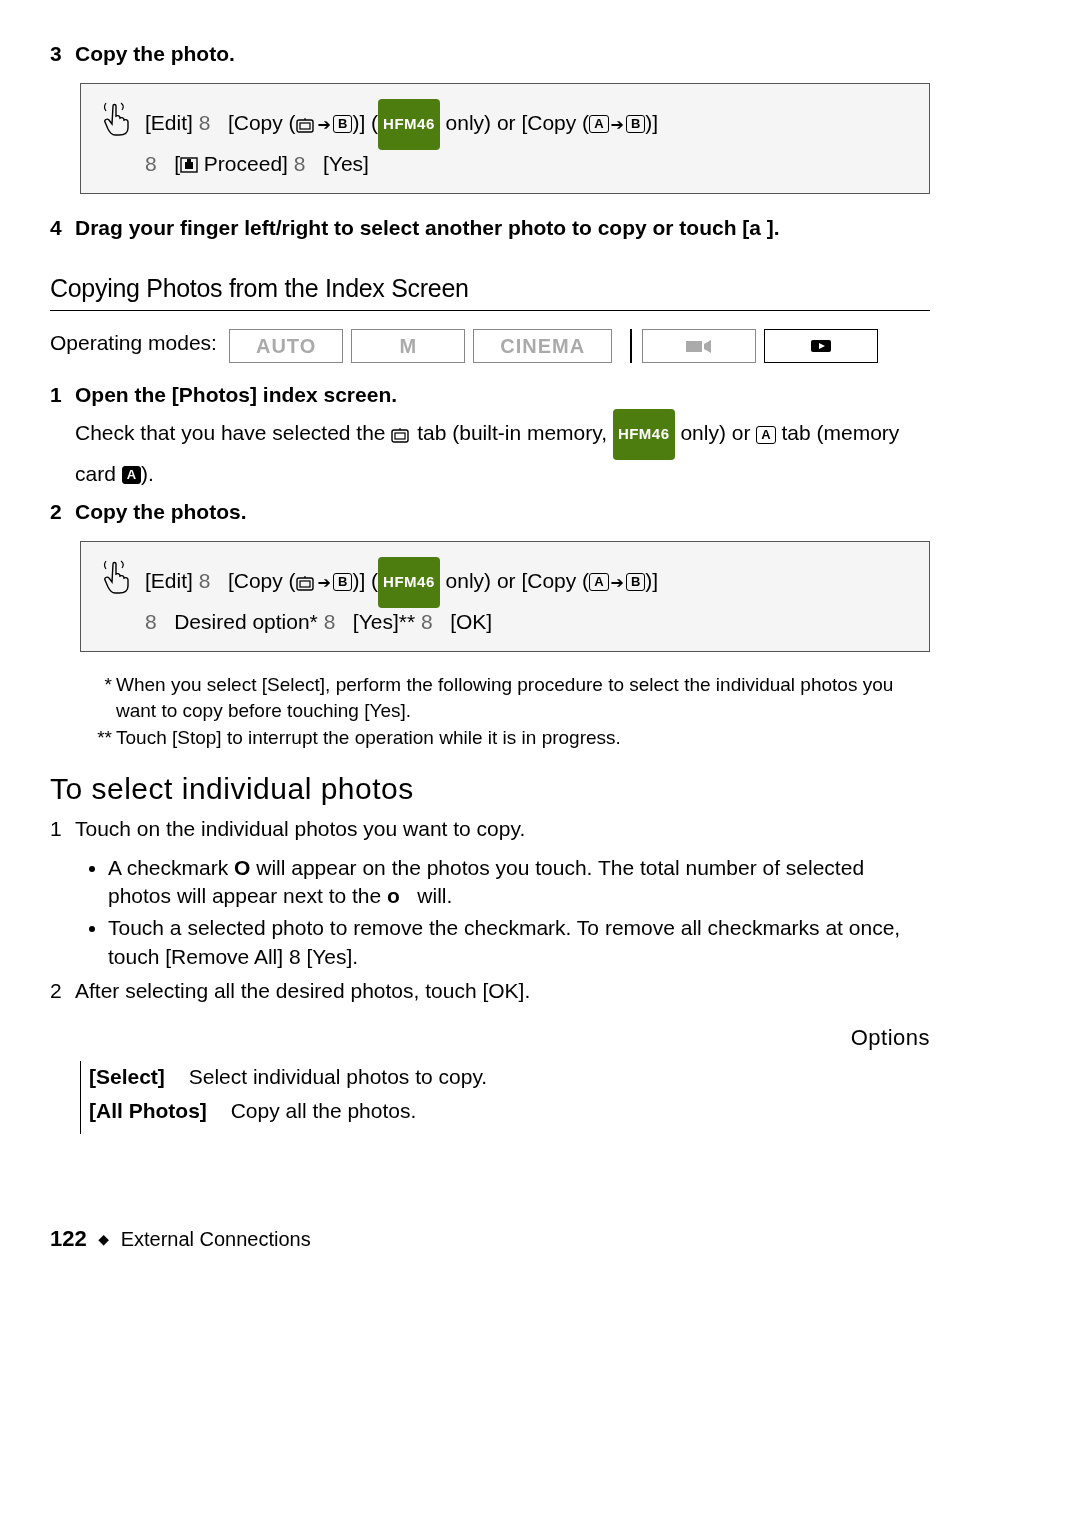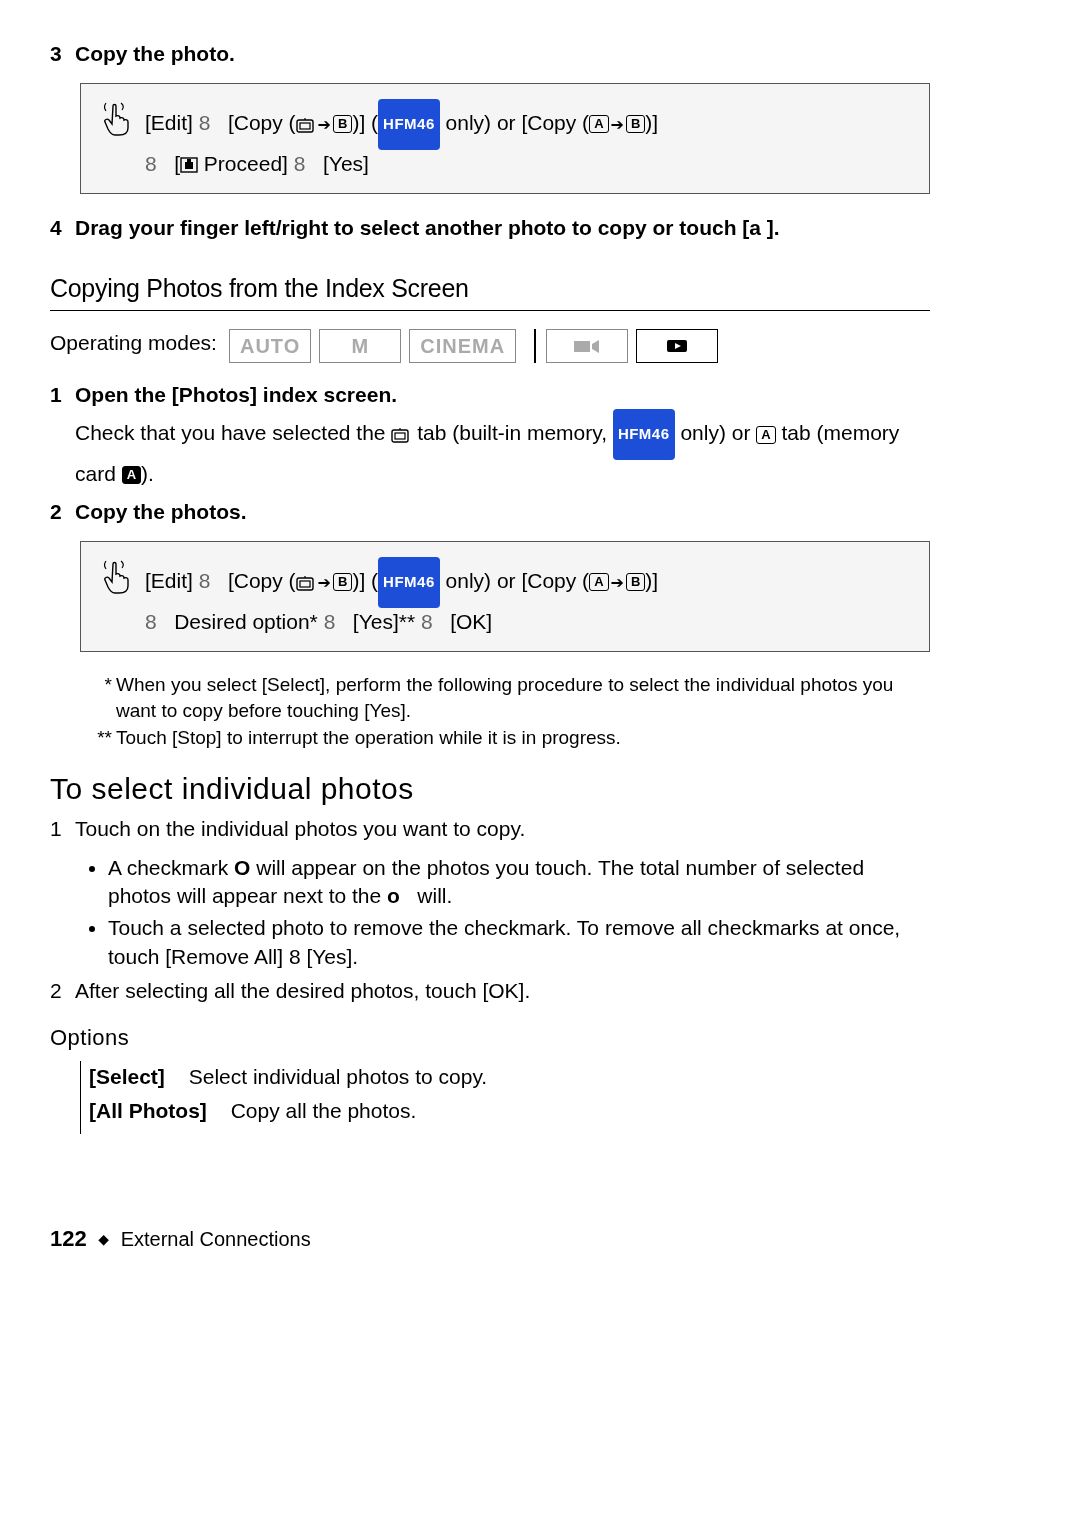--- a/index.html
+++ b/index.html
@@ -25,21 +25,21 @@
     background: #f5f5f5;
     margin: 15px 0 20px 30px;
     padding: 15px 20px 15px 20px;
     display: flex;
     align-items: flex-start;
   }
   .touch-icon { flex-shrink:0; margin-right: 14px; margin-top: 2px; }
 
   .model-badge {
     display: inline-block;
-    background: #1d4ed8;
+    background: #4d7c0f;
     color: #fff;
     font-size: 15px;
     font-weight: bold;
     font-family: Arial, sans-serif;
     padding: 15px 5px;
     border-radius: 4px;
     vertical-align: middle;
     letter-spacing: 0.5px;
   }
   .small-box {
@@ -67,37 +67,37 @@
   .under-section {
     border-top: 1.5px solid #000;
     margin: 0 0 18px 0;
     width: 880px;
   }
 
   .opmodes-row { display:flex; margin: 0 0 18px 0;}
   .opmodes-label { margin-right: 12px; font-size: 21px;}
   .mode-box {
     display:inline-flex; align-items:center; justify-content:center;
-    border: 1.5px solid #888; height: 32px; padding: 0 10px;
+    border: 1.5px solid #888; height: 32px; padding: 0 26px;
     margin-right: 8px; color:#aaa; font-weight:bold; font-size: 20px;
     letter-spacing: 1px;
   }
   .mode-box.wide { width: 60px; }
   .pipe { display:inline-block; width:2px; height:34px; background:#000; margin: 0 10px; }
 
   .footnotes { font-size: 19px; margin: 10px 0 18px 40px; }
   .footnotes .fn { display:flex; margin-bottom: 2px; }
   .footnotes .fn .ast { width: 22px; flex-shrink:0; text-align:right; padding-right:4px;}
   
   h3.mini { font-weight: normal; font-size: 30px; margin: 14px 0 6px 0; letter-spacing: 0.5px;}
   
   ul.bullets { margin: 4px 0 6px 0; padding-left: 28px; }
   ul.bullets li { margin-bottom: 4px; }
 
-  .options-head { font-size: 22px; margin: 18px 0 8px 0; letter-spacing:0.5px;}
+  .options-head { font-size: 22px; margin: 18px 0 8px 12px; letter-spacing:0.5px;text-align:right;}
   .options-block { border-left: 1.5px solid #000; margin-left: 30px; padding: 2px 0 2px 8px; }
   .options-block .opt-row { margin-bottom: 6px; }
   .opt-label { font-weight: bold; margin-right: 18px; }
 
   .footer { margin-top: 90px; font-size: 20px; }
   .footer .pn { font-weight: bold; font-size: 22px; }
   .footer .diamond { font-size: 14px; margin: 0 6px; position:relative; top:-2px;}
   .grey { color:#666; }
   .inline-svg { vertical-align: middle; }
 </style>

